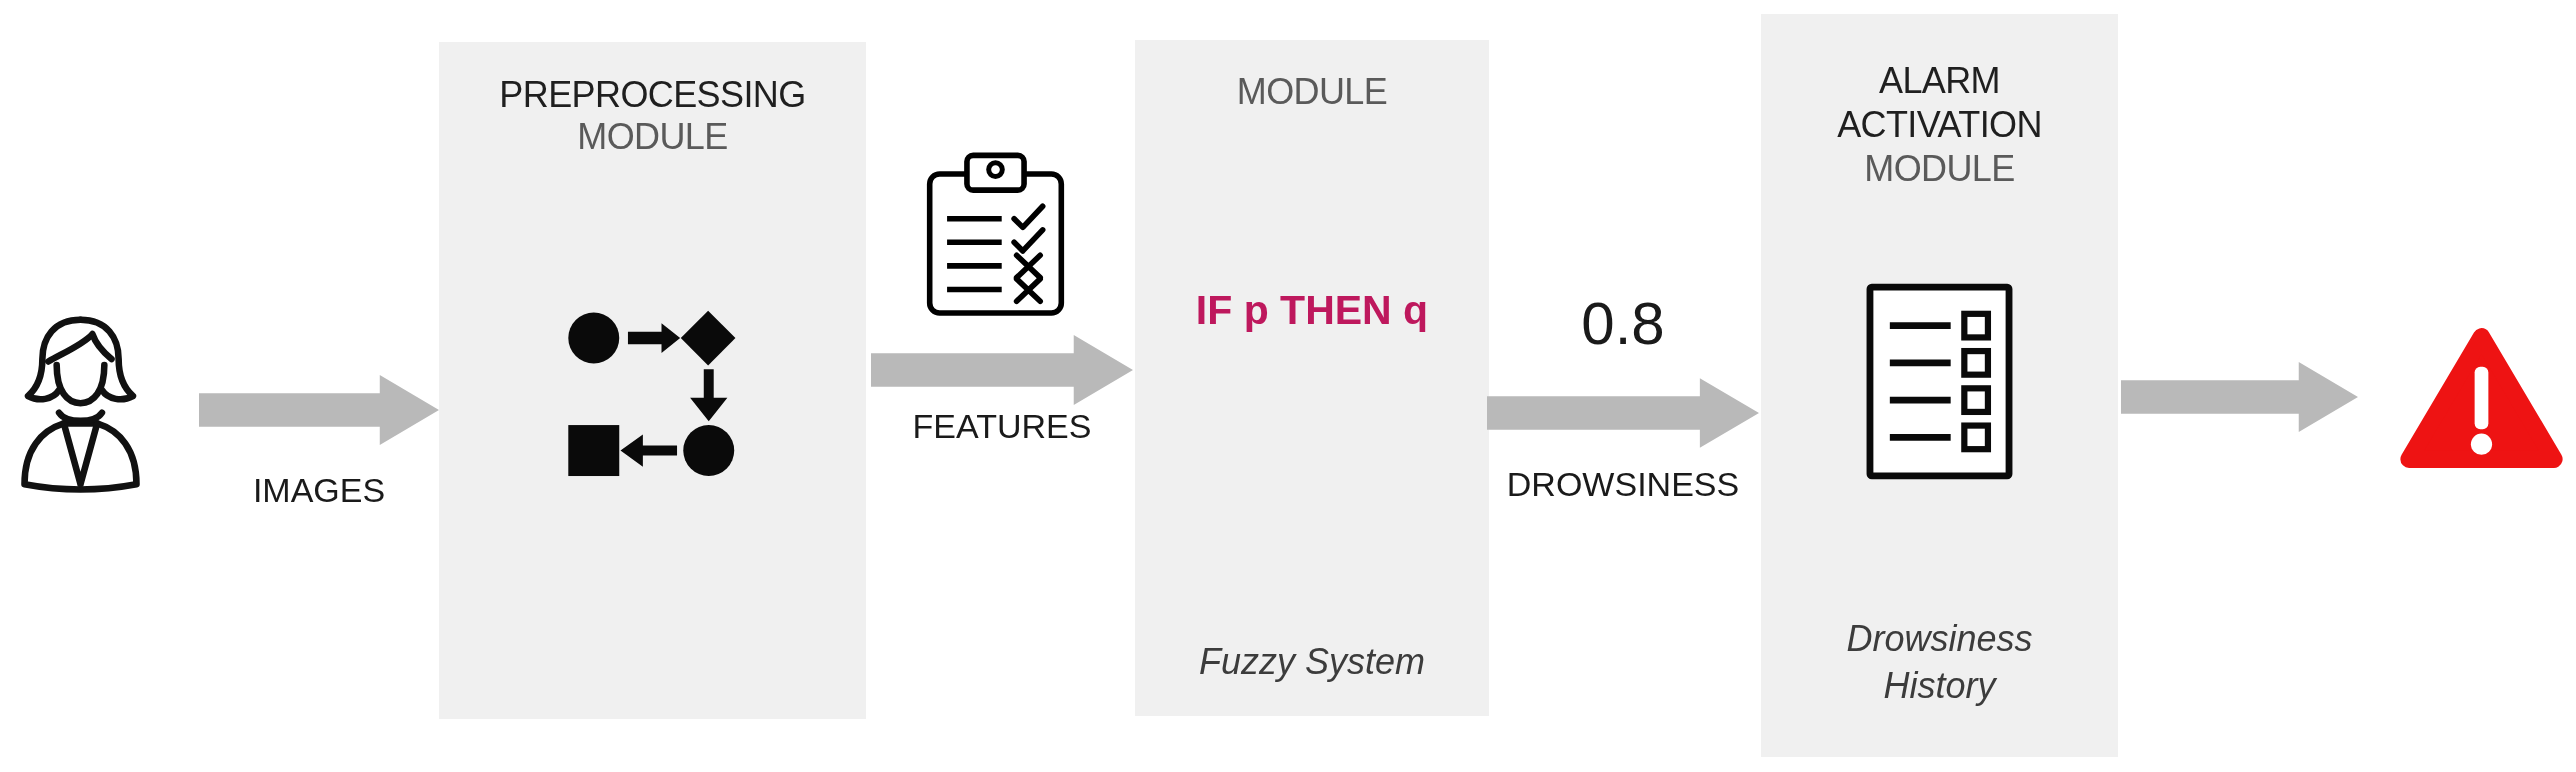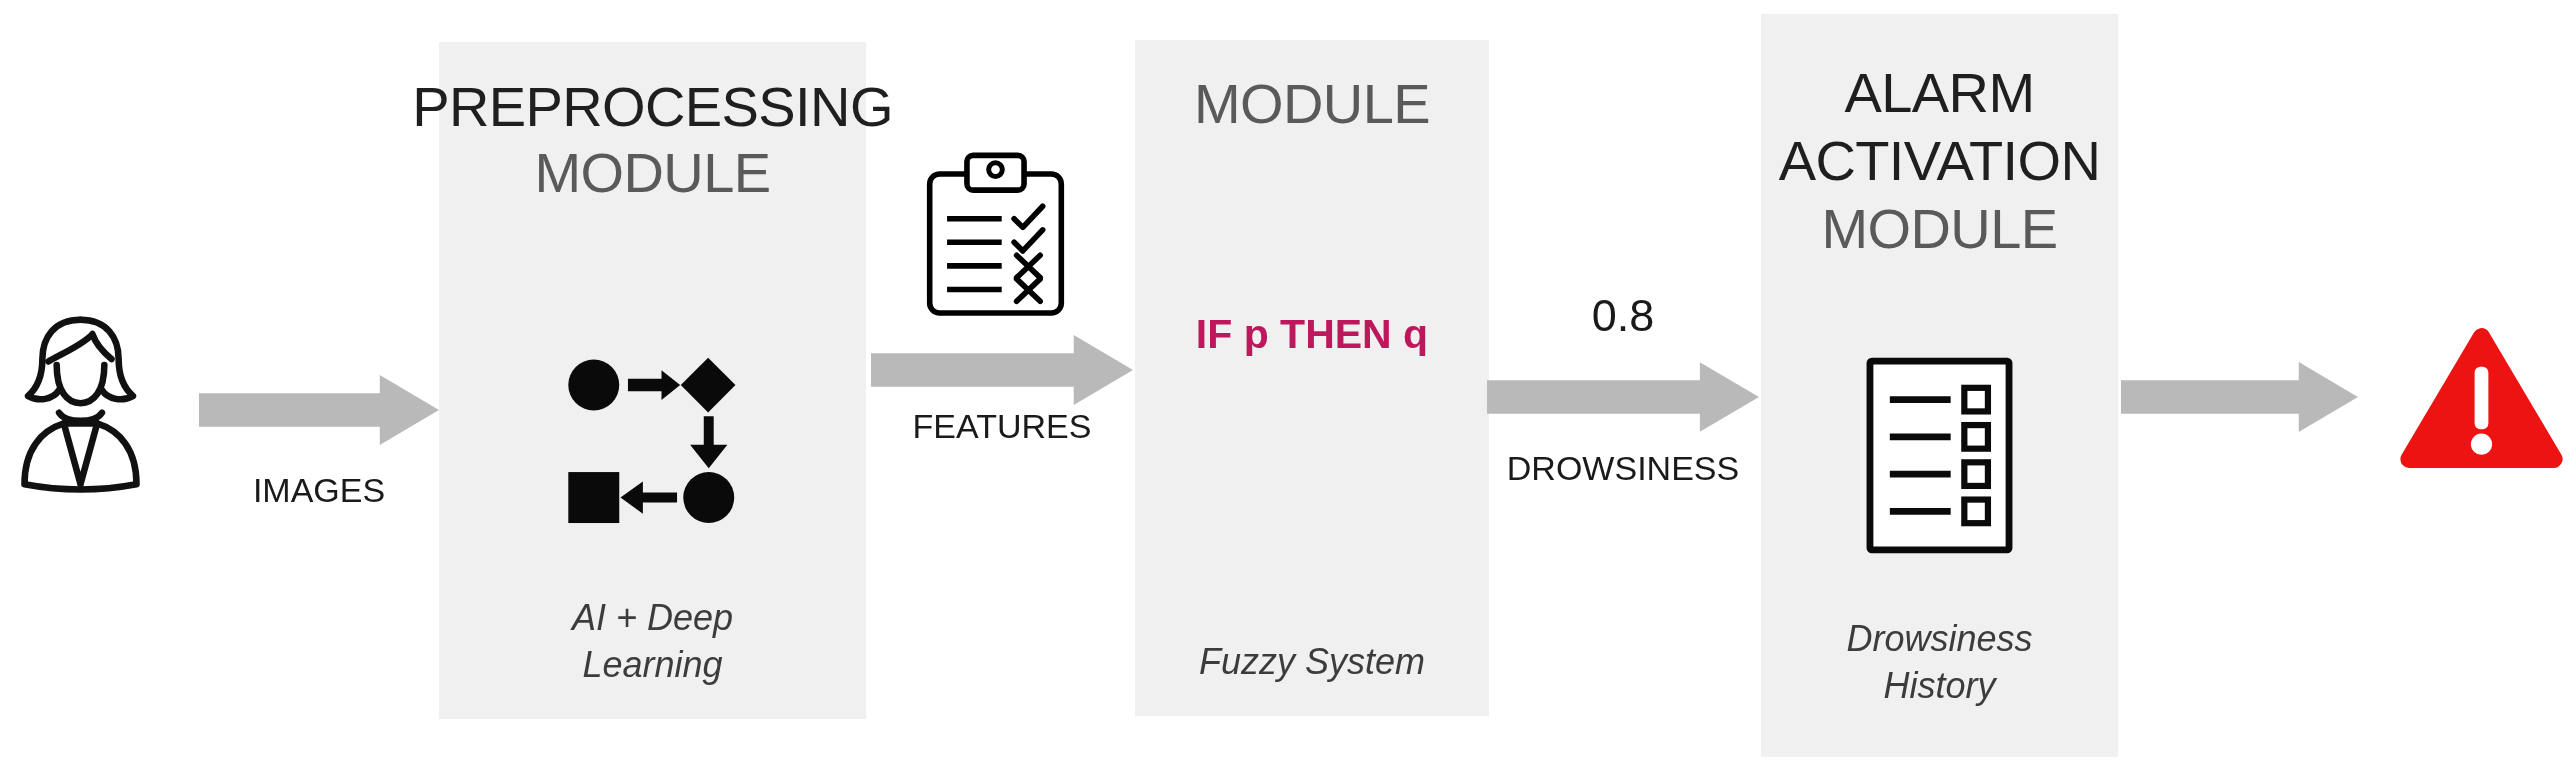--- a/index.html
+++ b/index.html
@@ -1,30 +1,30 @@
 <!DOCTYPE html>
 <html style="font-size:10px"><head>
 <meta charset="utf-8">
 <style>
   html,body{margin:0;padding:0;background:#ffffff;}
   body{width:2576px;height:773px;position:relative;overflow:hidden;
        font-family:"Liberation Sans",sans-serif;color:#1a1a1a;}
   .abs{position:absolute;}
   
   .module-box{background:#f0f0f0;display:flex;flex-direction:column;align-items:center;}
-  .module-title{text-align:center;font-size:56px;line-height:1.18;letter-spacing:-0.6px;
+  .module-title{text-align:center;font-size:36px;line-height:1.18;letter-spacing:-0.6px;
                 color:#1f1f1f;font-weight:400;}
   .module-subtitle{color:#5a5a5a;}
   .module-caption{font-style:italic;font-size:36px;line-height:1.3;color:#3c3c3c;
                   text-align:center;margin-top:auto;}
   .rules{font-weight:700;font-size:41px;line-height:1.45;color:#be185d;text-align:center;}
   
   .arrow-group{display:flex;flex-direction:column;align-items:center;}
   .flow-label{font-size:34px;color:#1a1a1a;letter-spacing:0px;text-align:center;line-height:1.26;}
-  .flow-value{font-size:45px;color:#1a1a1a;line-height:1.1;}
+  .flow-value{font-size:60px;color:#1a1a1a;line-height:1.1;}
   svg{display:block;}
 </style>
 </head>
 <body>
 
 <div class="abs" style="left:9.3px;top:304px;width:143px;height:190px">
   <svg viewBox="0 0 120 157" width="143" height="190" fill="none" stroke="#111111" stroke-width="5.5" stroke-linecap="round" stroke-linejoin="round">
     <path d="M13 150 C13 121 27 105 46 99 L74 99 C93 105 107 121 107 150 C75 156 45 156 13 150 Z" fill="#ffffff"></path>
     <path d="M46 99 L60 150 M74 99 L60 150"></path>
     <path d="M42 90 C48 99 72 99 78 90"></path>
@@ -50,24 +50,20 @@
   <div style="margin-top:148px">
     <svg viewBox="0 0 271 280" width="169" height="174" fill="#0a0a0a">
       <circle cx="41" cy="50" r="41"></circle>
       <polygon points="225,6 269,50 225,94 181,50"></polygon>
       <polygon points="150,26 180,50 150,74 150,60 96,60 96,40 150,40"></polygon>
       <polygon points="218,100 234,100 234,146 256,146 226,184 196,146 218,146"></polygon>
       <circle cx="226" cy="231" r="41"></circle>
       <polygon points="175,223 120,223 120,205 84,231 120,257 120,239 175,239"></polygon>
       <rect x="0" y="190" width="82" height="82"></rect>
     </svg>
-  </div>
-  <div class="module-caption">
-    <div>AI + Deep</div>
-    <div>Learning</div>
   </div>
 </div>
 
 <div class="abs" style="left:921px;top:148px;width:149px;height:173px">
   <svg viewBox="0 0 240 275" width="149" height="173" fill="none" stroke="#000000" stroke-width="9">
     <rect x="14" y="40" width="212" height="224" rx="16" fill="#ffffff"></rect>
     <rect x="74" y="10" width="92" height="56" rx="10" fill="#ffffff"></rect>
     <circle cx="120" cy="33" r="11" stroke-width="8" fill="#ffffff"></circle>
     <path d="M42 112 H130 M42 150 H130 M42 188 H130 M42 226 H130"></path>
     <path d="M150 112 L164 126 L196 92" stroke-linecap="round" stroke-linejoin="round"></path>

